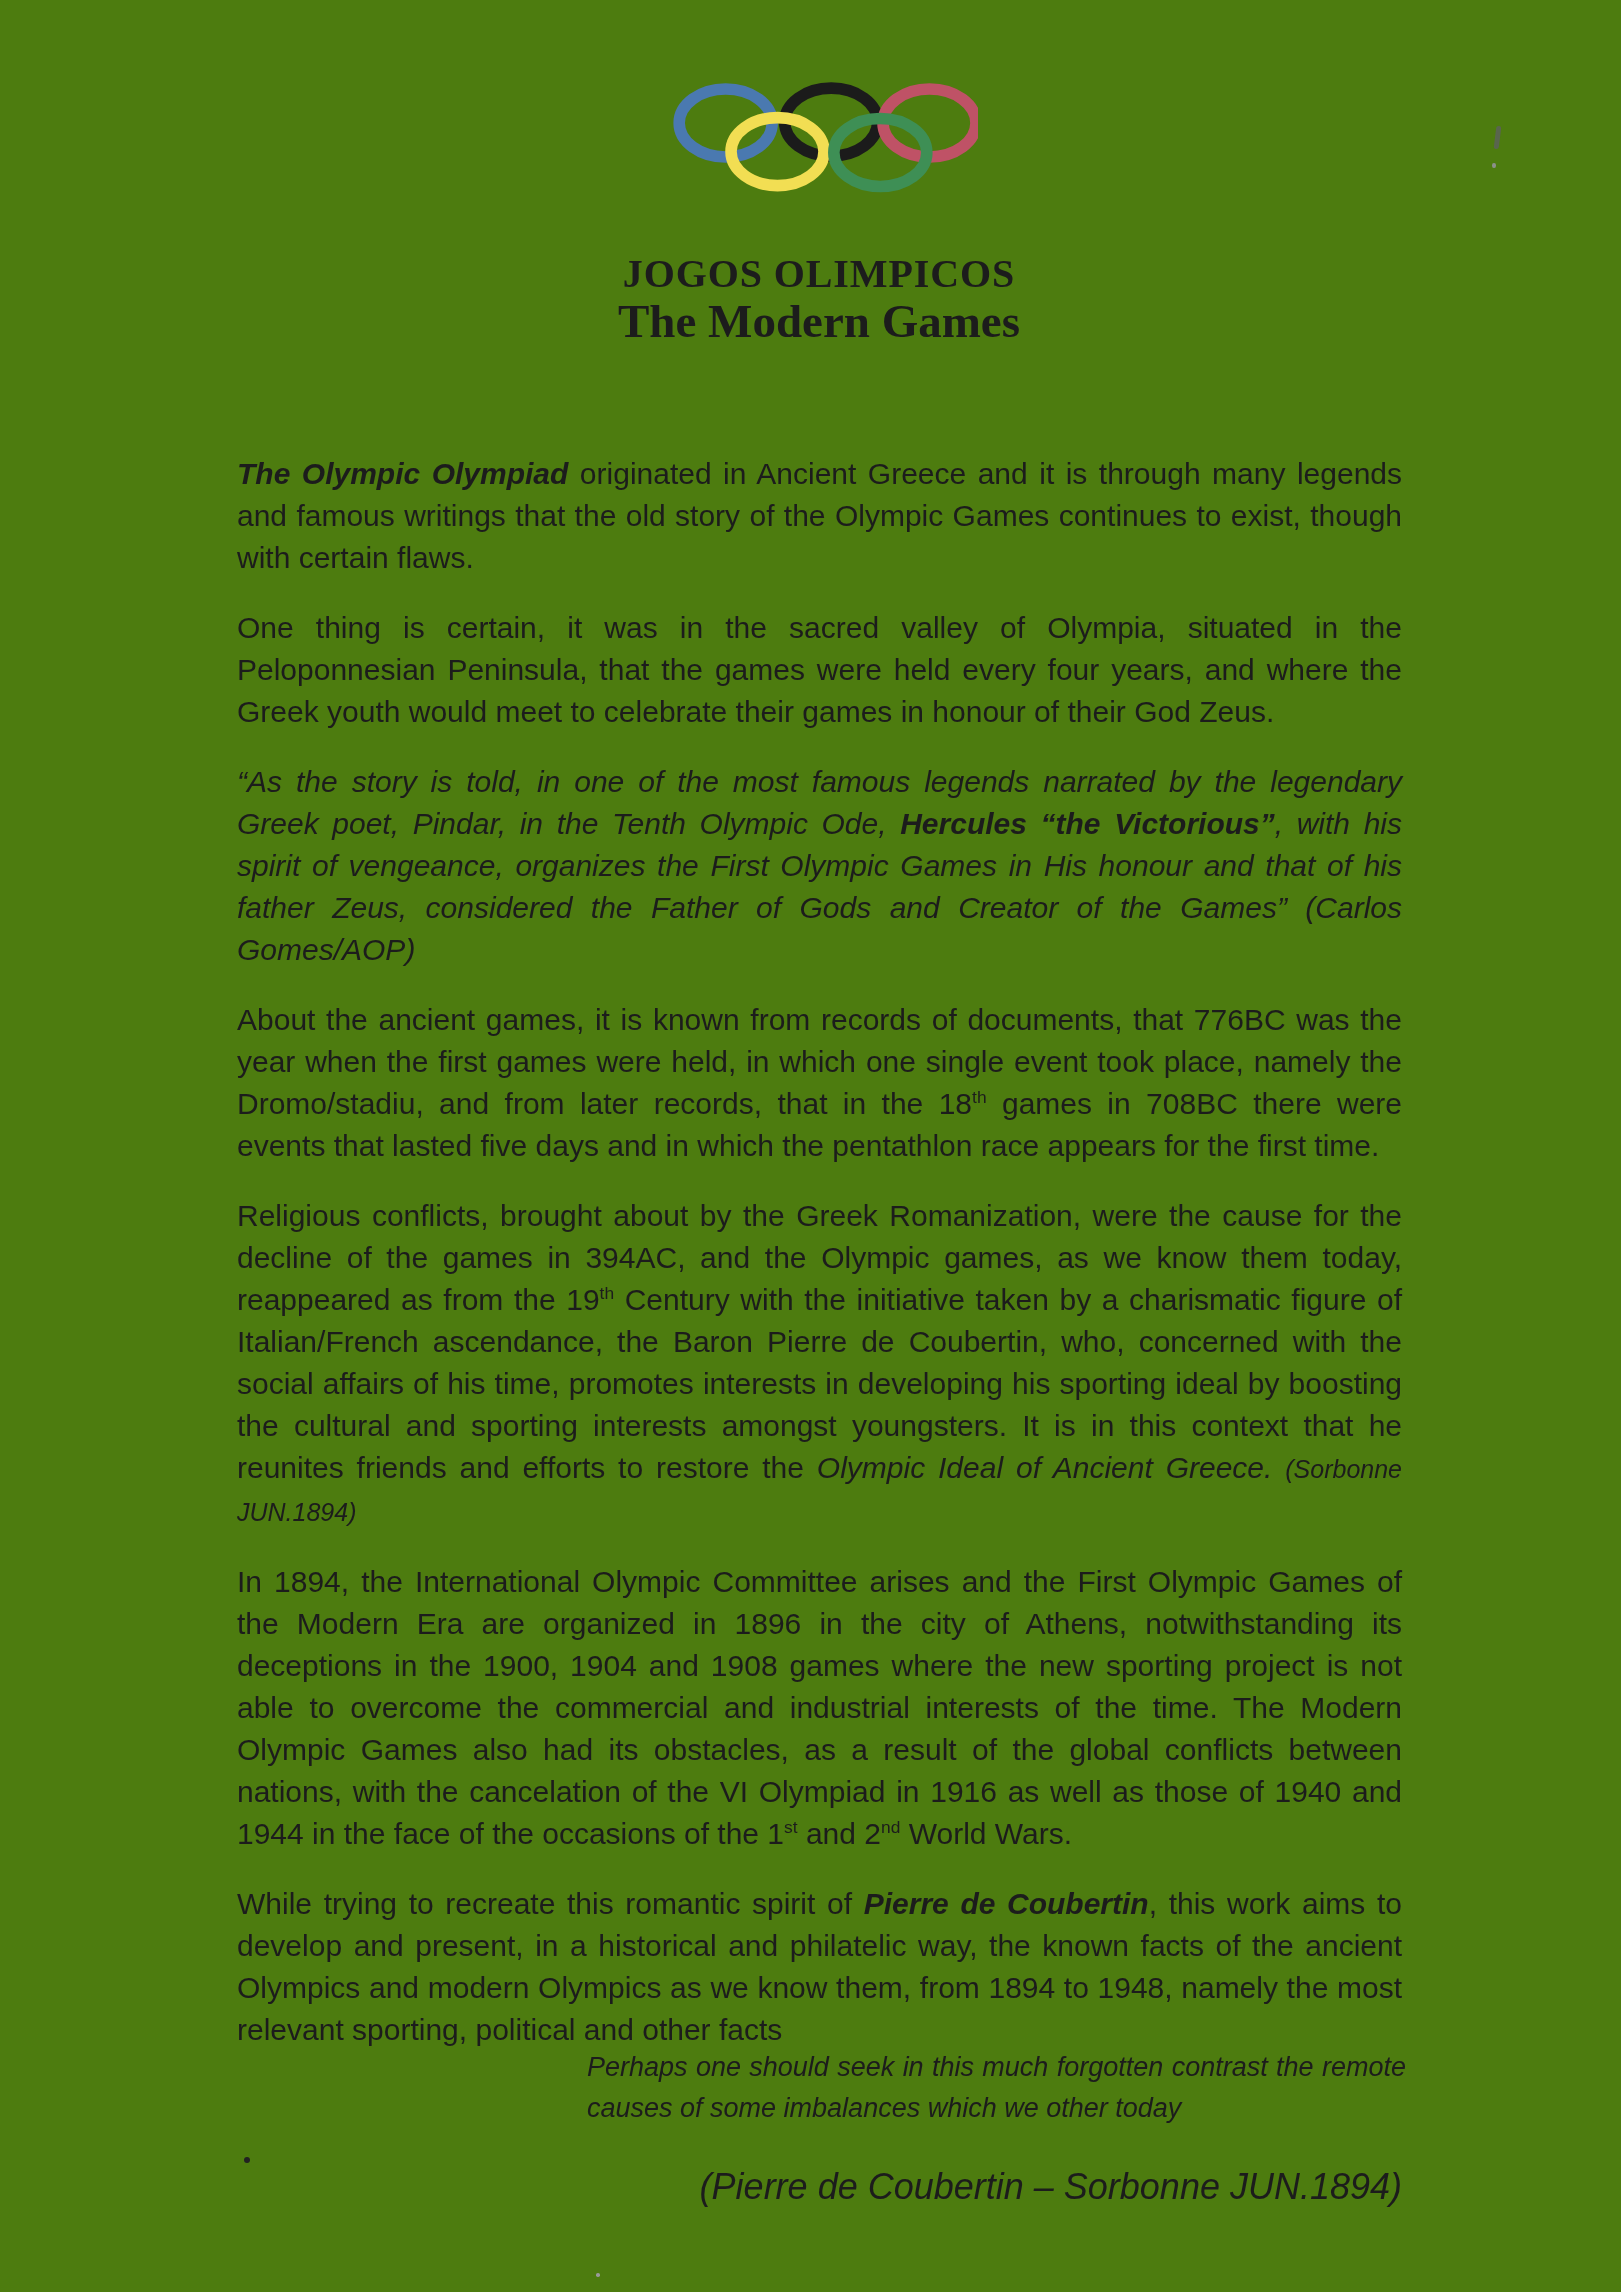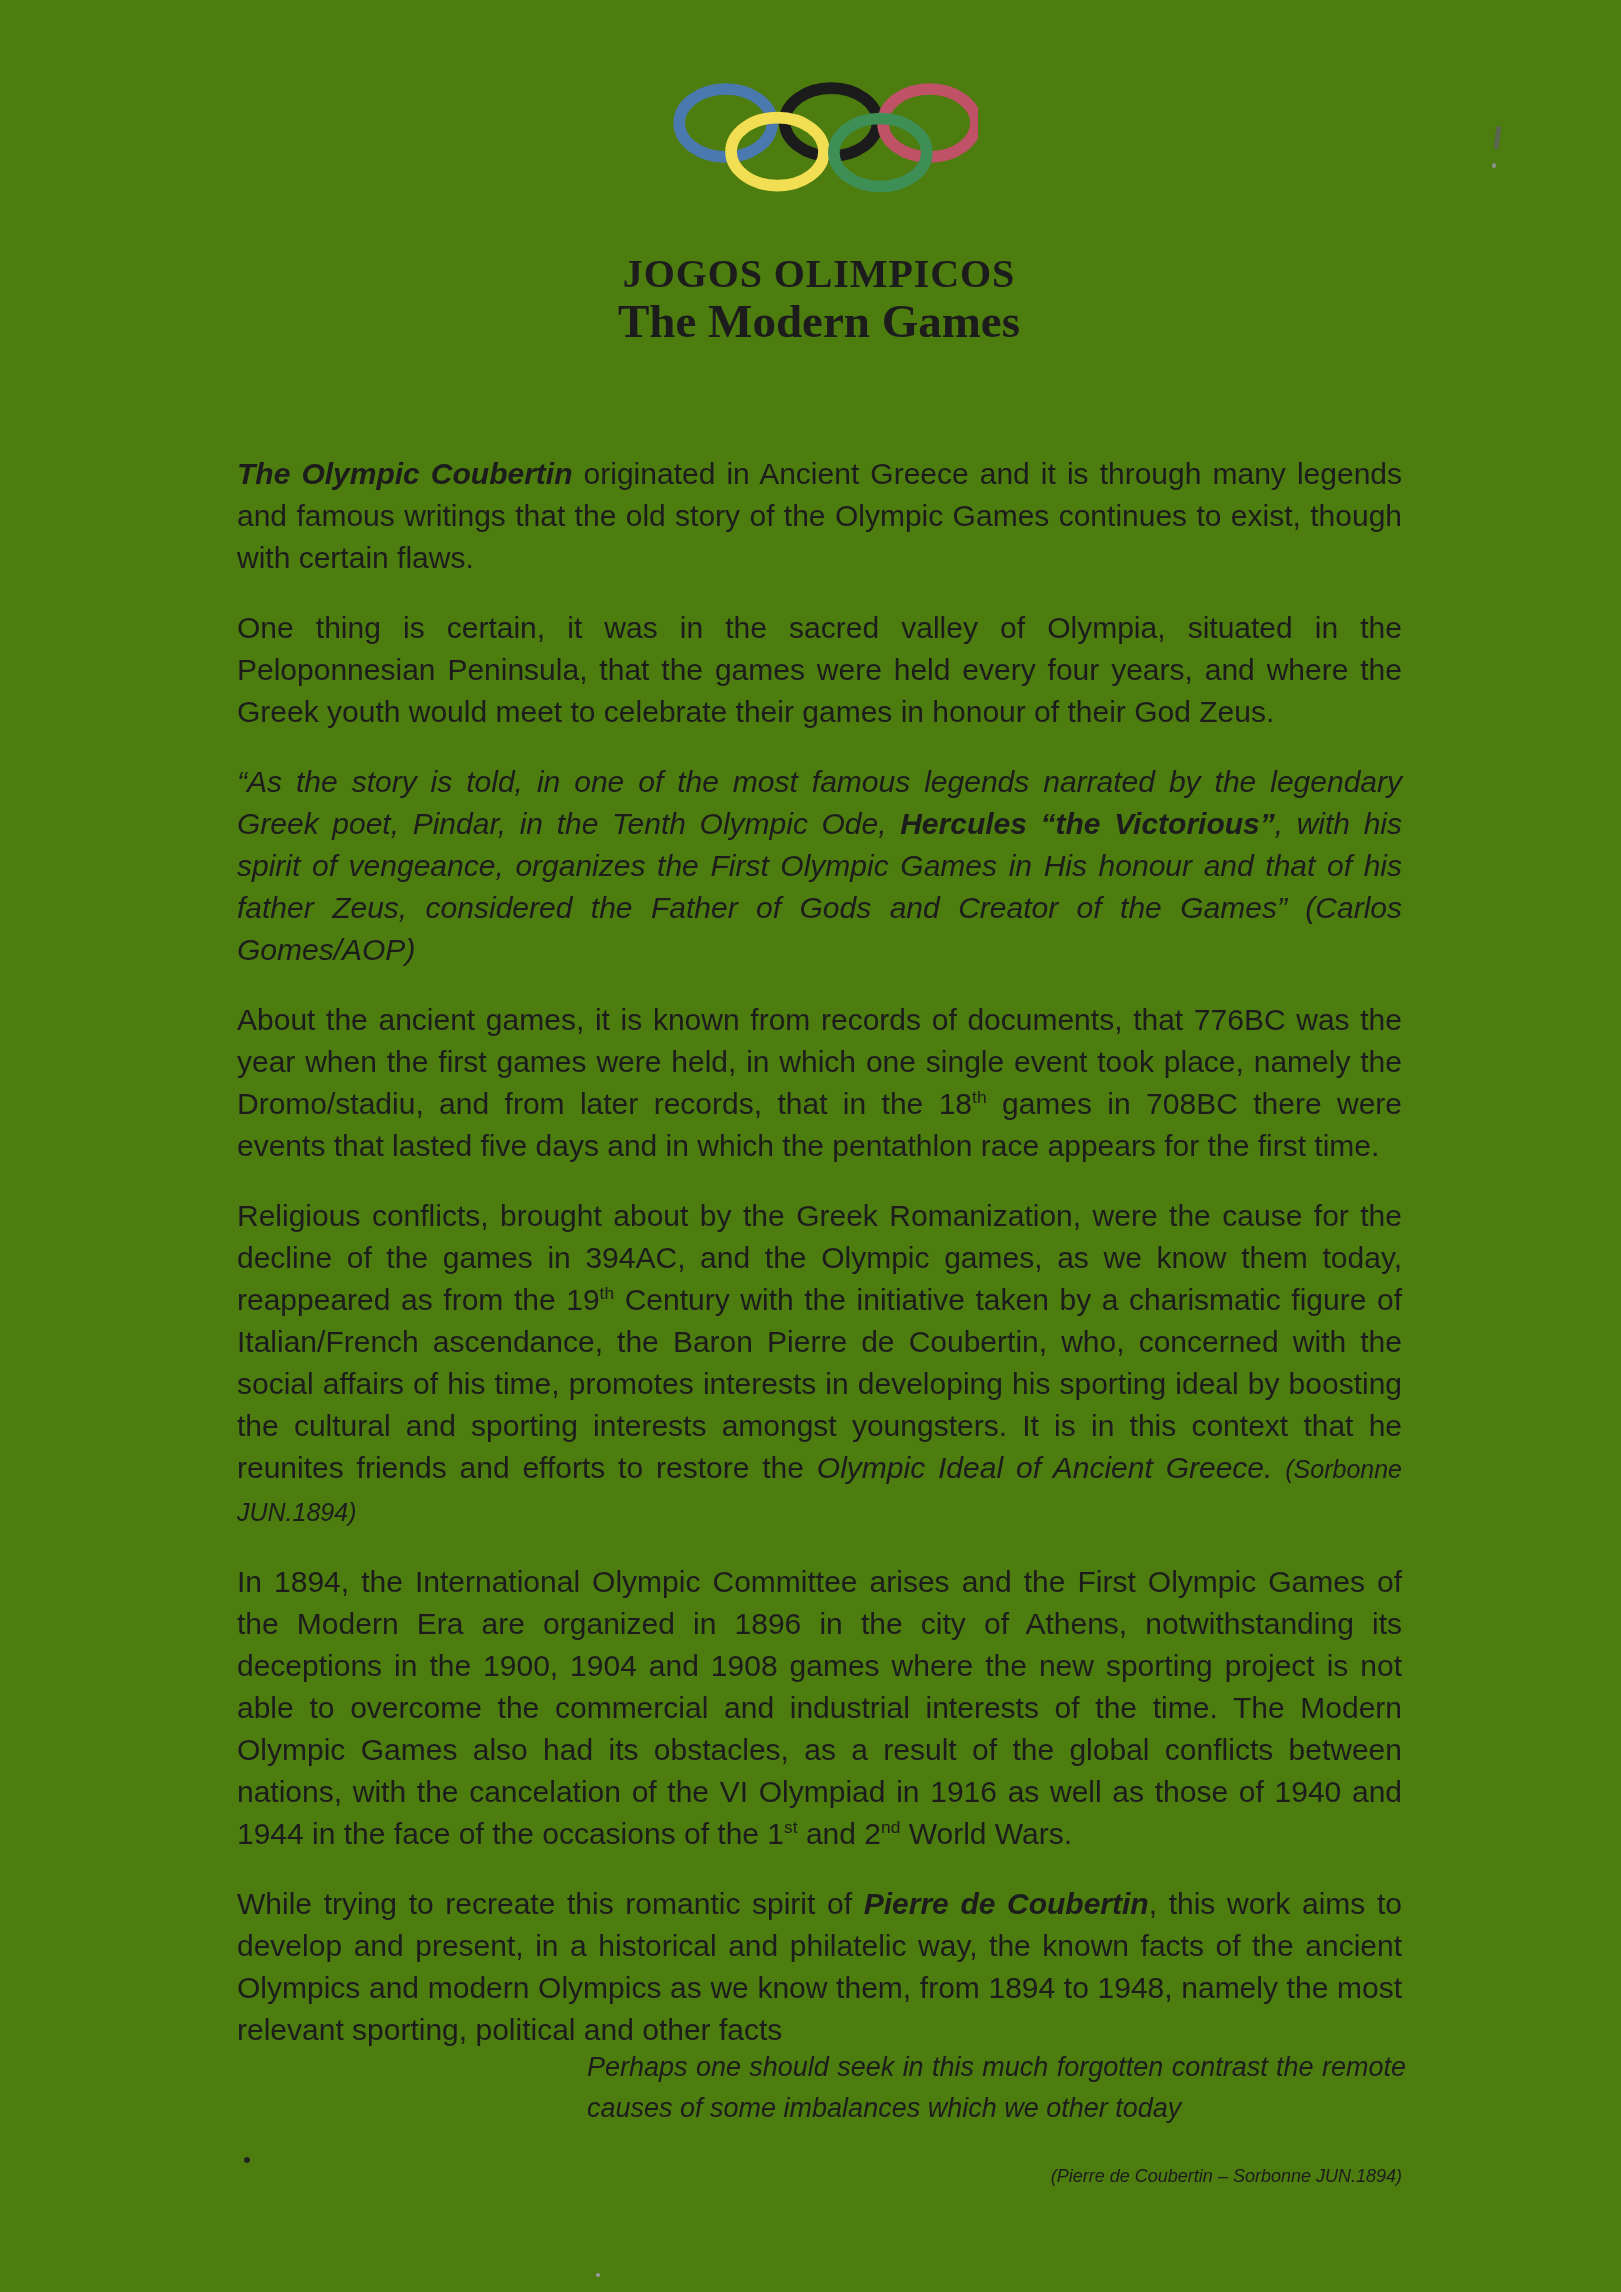--- a/index.html
+++ b/index.html
@@ -37,21 +37,21 @@
   .i{font-style:italic;}
   .sup{font-size:58%;vertical-align:super;line-height:0;}
   .sm{font-size:25px;line-height:42px;}
   .closing-quote{
     position:absolute;left:587px;top:2047px;width:819px;
     font-size:27px;line-height:41px;font-style:italic;
     text-align:justify;
   }
   .attribution{
     position:absolute;top:2166px;right:220px;
-    font-size:18px;font-style:italic;
+    font-size:36px;font-style:italic;
   }
   .artifact{position:absolute;}
   .smudge{
     left:1495px;top:126px;width:4.5px;height:23px;
     background:#5c6159;border-radius:2.7px;transform:rotate(7deg);opacity:.85;
   }
   .smudge-dot{left:1492px;top:163px;width:3.6px;height:4.5px;background:#8b908a;border-radius:50%;}
   .dot-black{left:244px;top:2157px;width:6.3px;height:6.3px;background:#222;border-radius:50%;}
   .dot-faint{left:596px;top:2273px;width:3.6px;height:3.6px;background:#9a9a9a;border-radius:50%;}
 </style>
@@ -65,21 +65,21 @@
     <ellipse cx="180" cy="46" rx="52" ry="38" stroke-width="13" stroke="#1b1b1b"></ellipse>
     <ellipse cx="290" cy="47" rx="52" ry="38" stroke-width="13" stroke="#bf5266"></ellipse>
     <ellipse cx="120" cy="79" rx="52" ry="38" stroke-width="13" stroke="#f2de53"></ellipse>
     <ellipse cx="235" cy="80" rx="52" ry="38" stroke-width="13" stroke="#3e8f55"></ellipse>
   </svg>
 
   <h1 class="title-pt">JOGOS OLIMPICOS</h1>
   <h2 class="title-en">The Modern Games</h2>
 
   <div class="body-text">
-    <p><span class="b i">The Olympic Coubertin </span><span>originated in Ancient Greece and it is through many legends and famous writings that the old story of the Olympic Games continues to exist, though with certain flaws.</span></p>
+    <p><span class="b i">The Olympic Olympiad </span><span>originated in Ancient Greece and it is through many legends and famous writings that the old story of the Olympic Games continues to exist, though with certain flaws.</span></p>
     <p><span>One thing is certain, it was in the sacred valley of Olympia, situated in the Peloponnesian Peninsula, that the games were held every four years, and where the Greek youth would meet to celebrate their games in honour of their God Zeus.</span></p>
     <p><span class="i">“As the story is told, in one of the most famous legends narrated by the legendary Greek poet, Pindar, in the Tenth Olympic Ode, </span><span class="b i">Hercules “the Victorious”</span><span class="i">, with his spirit of vengeance, organizes the First Olympic Games in His honour and that of his father Zeus, considered the Father of Gods and Creator of the Games” (Carlos Gomes/AOP)</span></p>
     <p><span>About the ancient games, it is known from records of documents, that  776BC was the year when the first games were held, in which one single event took place, namely the Dromo/stadiu, and from later records, that in the 18</span><span class="sup">th</span><span> games in 708BC there were events that lasted five days and in which the pentathlon race appears for the first time.</span></p>
     <p><span>Religious conflicts, brought about by the Greek Romanization, were the cause for the decline of the games in 394AC, and the Olympic games, as we know them today, reappeared as from the 19</span><span class="sup">th</span><span> Century with the initiative taken by a charismatic figure of Italian/French ascendance, the Baron Pierre de Coubertin, who, concerned with the social affairs of his time, promotes interests in developing his sporting ideal by boosting the cultural and sporting interests amongst youngsters. It is in this context that he reunites friends and efforts to restore the </span><span class="i">Olympic Ideal of Ancient Greece. </span><span class="i sm">(Sorbonne JUN.1894)</span></p>
     <p><span>In 1894, the International Olympic Committee arises and the First Olympic Games of the Modern Era are organized in 1896 in the city of Athens, notwithstanding its deceptions in the 1900, 1904 and 1908 games where the new sporting project is not able to overcome the commercial and industrial interests of the time. The Modern Olympic Games also had its obstacles, as a result of the global conflicts between nations, with the cancelation of the VI Olympiad in 1916 as well as those of 1940 and 1944 in the face of the occasions of the 1</span><span class="sup">st</span><span> and 2</span><span class="sup">nd</span><span> World Wars.</span></p>
     <p><span>While trying to recreate this romantic spirit of </span><span class="b i">Pierre de Coubertin</span><span>, this work aims to develop and present, in a historical and philatelic way, the known facts of the ancient Olympics and modern Olympics as we know them, from 1894 to 1948, namely the most relevant sporting, political and other facts</span></p>
   </div>
 
   <div class="closing-quote">Perhaps one should seek in this much forgotten contrast the remote causes of some imbalances which we other today</div>
   <div class="attribution">(Pierre de Coubertin – Sorbonne JUN.1894)</div>

